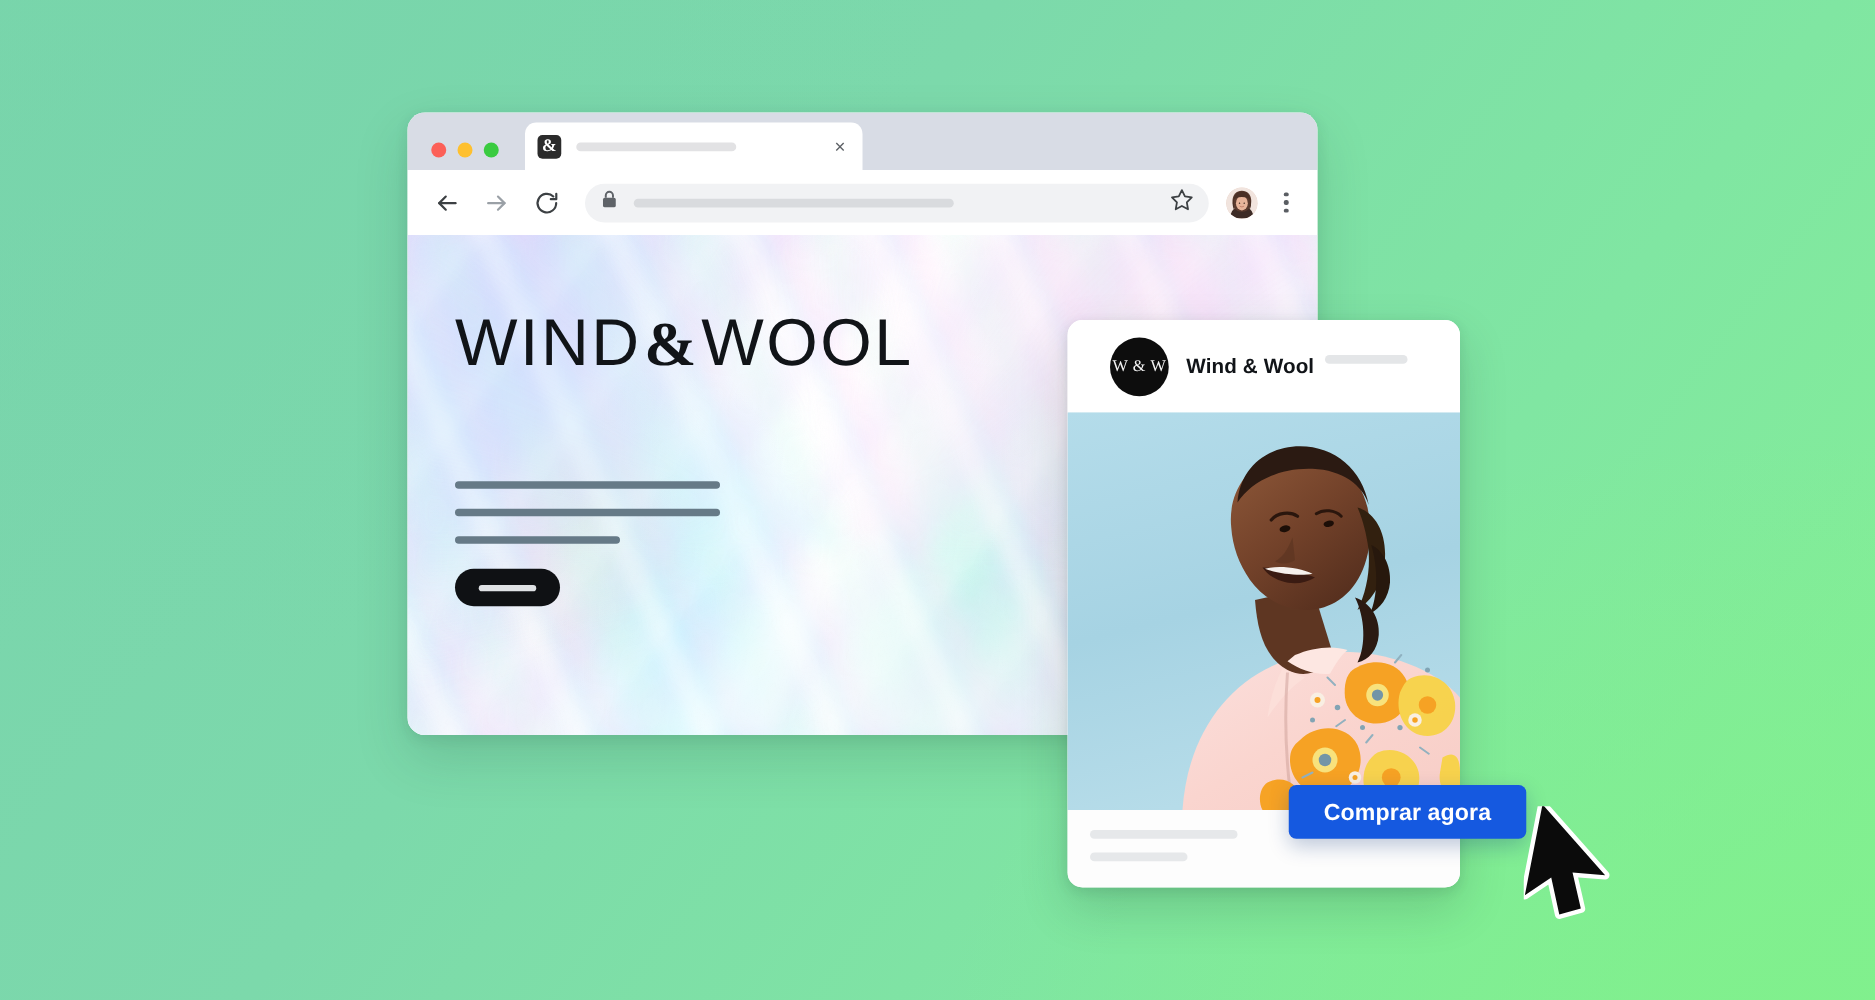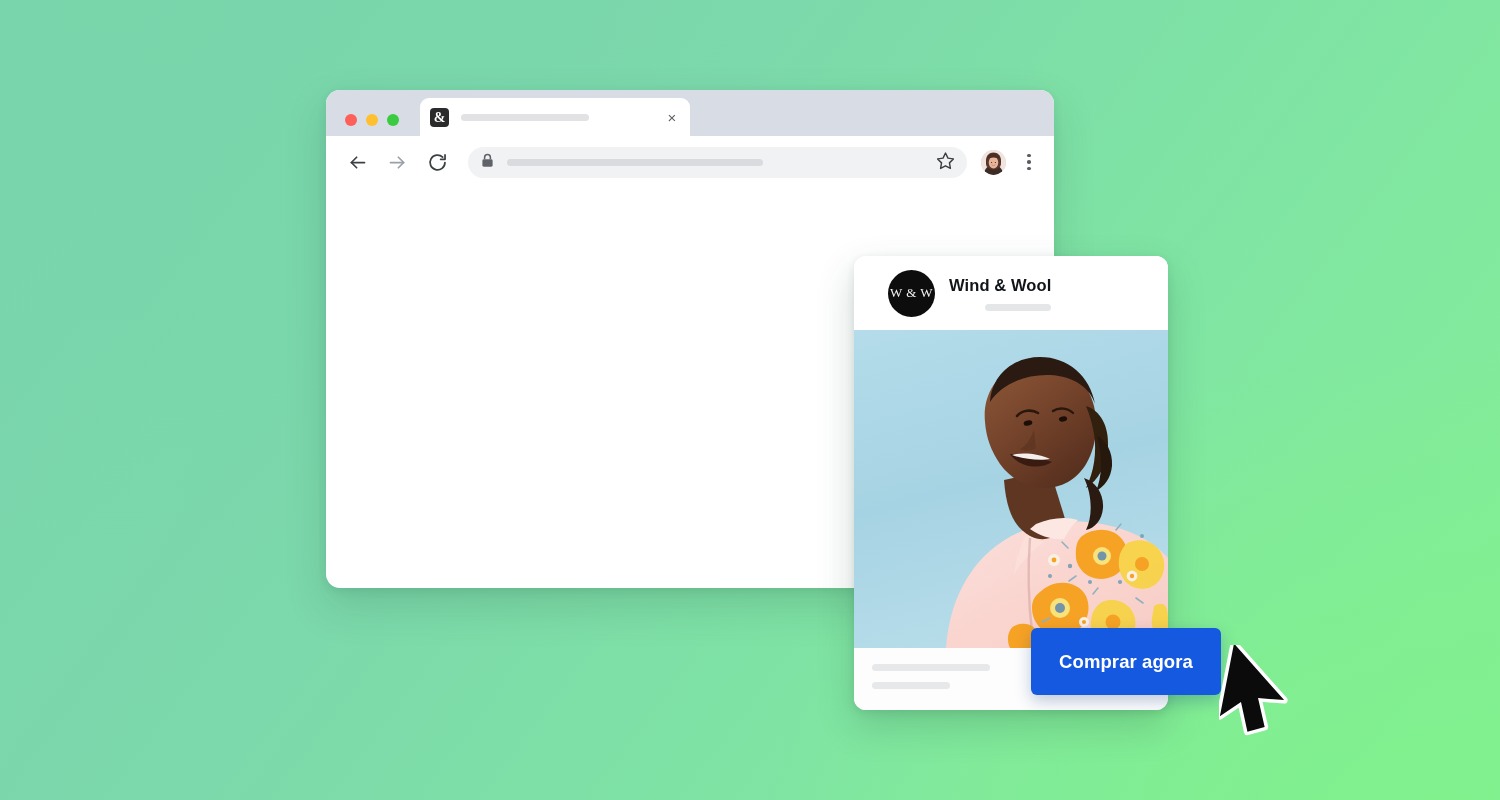--- a/index.html
+++ b/index.html
@@ -229,21 +229,21 @@
   .brand-avatar {
     width:47px; height:47px; border-radius:50%;
     background:#0d0d0d;
     flex:none;
     display:flex; align-items:center; justify-content:center;
     color:#f2f2f2;
     font-family:"Liberation Serif", serif;
     font-size:13px;
     letter-spacing:0.5px;
   }
-  .post-meta { display:flex; flex-direction:column; gap:9px;align-items:flex-end; }
+  .post-meta { display:flex; flex-direction:row; gap:9px; }
   .post-brand {
     font-size:16.5px; font-weight:700; color:#111418;
     letter-spacing:0.1px;
   }
   .post-subline {
     width:66px; height:7px; border-radius:4px; background:#e4e6e8;
   }
 
   .post-photo {
     position:relative;
@@ -259,21 +259,21 @@
     padding:16px 18px;
   }
   .pf { height:7px; border-radius:4px; background:#e6e8ea; }
   .pf.a { width:118px; margin-bottom:11px; }
   .pf.b { width:78px; }
 
   
   #buy-button {
     position:absolute;
     left:1031px; top:628px;
-    width:190px; height:67px;
+    width:190px; height:43px;
     background:#1559e0;
     border-radius:6px;
     border:none;
     color:#fff;
     font-family:"Liberation Sans", sans-serif;
     font-size:18.5px; font-weight:700;
     letter-spacing:0.1px;
     display:flex; align-items:center; justify-content:center;
     box-shadow:0 6px 16px rgba(10,50,120,0.26);
     z-index:20;
@@ -372,20 +372,38 @@
       </span>
 
       <span class="kebab">
         <i></i>
           <i></i>
           <i></i>
       </span>
 
     </div>
 
+    <div class="viewport">
+      <div class="holo"></div>
+      <div class="holo-crease"></div>
+
+      <div class="hero">
+        <div class="wordmark"><span>WIND</span><span class="amp">&amp;</span><span>WOOL</span></div>
+
+        <div class="skeleton-lines">
+          <div class="sk l1"></div>
+          <div class="sk l2"></div>
+          <div class="sk l3"></div>
+        </div>
+
+        <div class="cta-pill">
+          <span></span>
+        </div>
+      </div>
+    </div>
 
   </div>
 
   <div id="post-card">
 
     <div class="post-head">
       <span class="brand-avatar">W &amp; W</span>
       <span class="post-meta">
         <span class="post-brand">Wind &amp; Wool</span>
         <span class="post-subline"></span>

